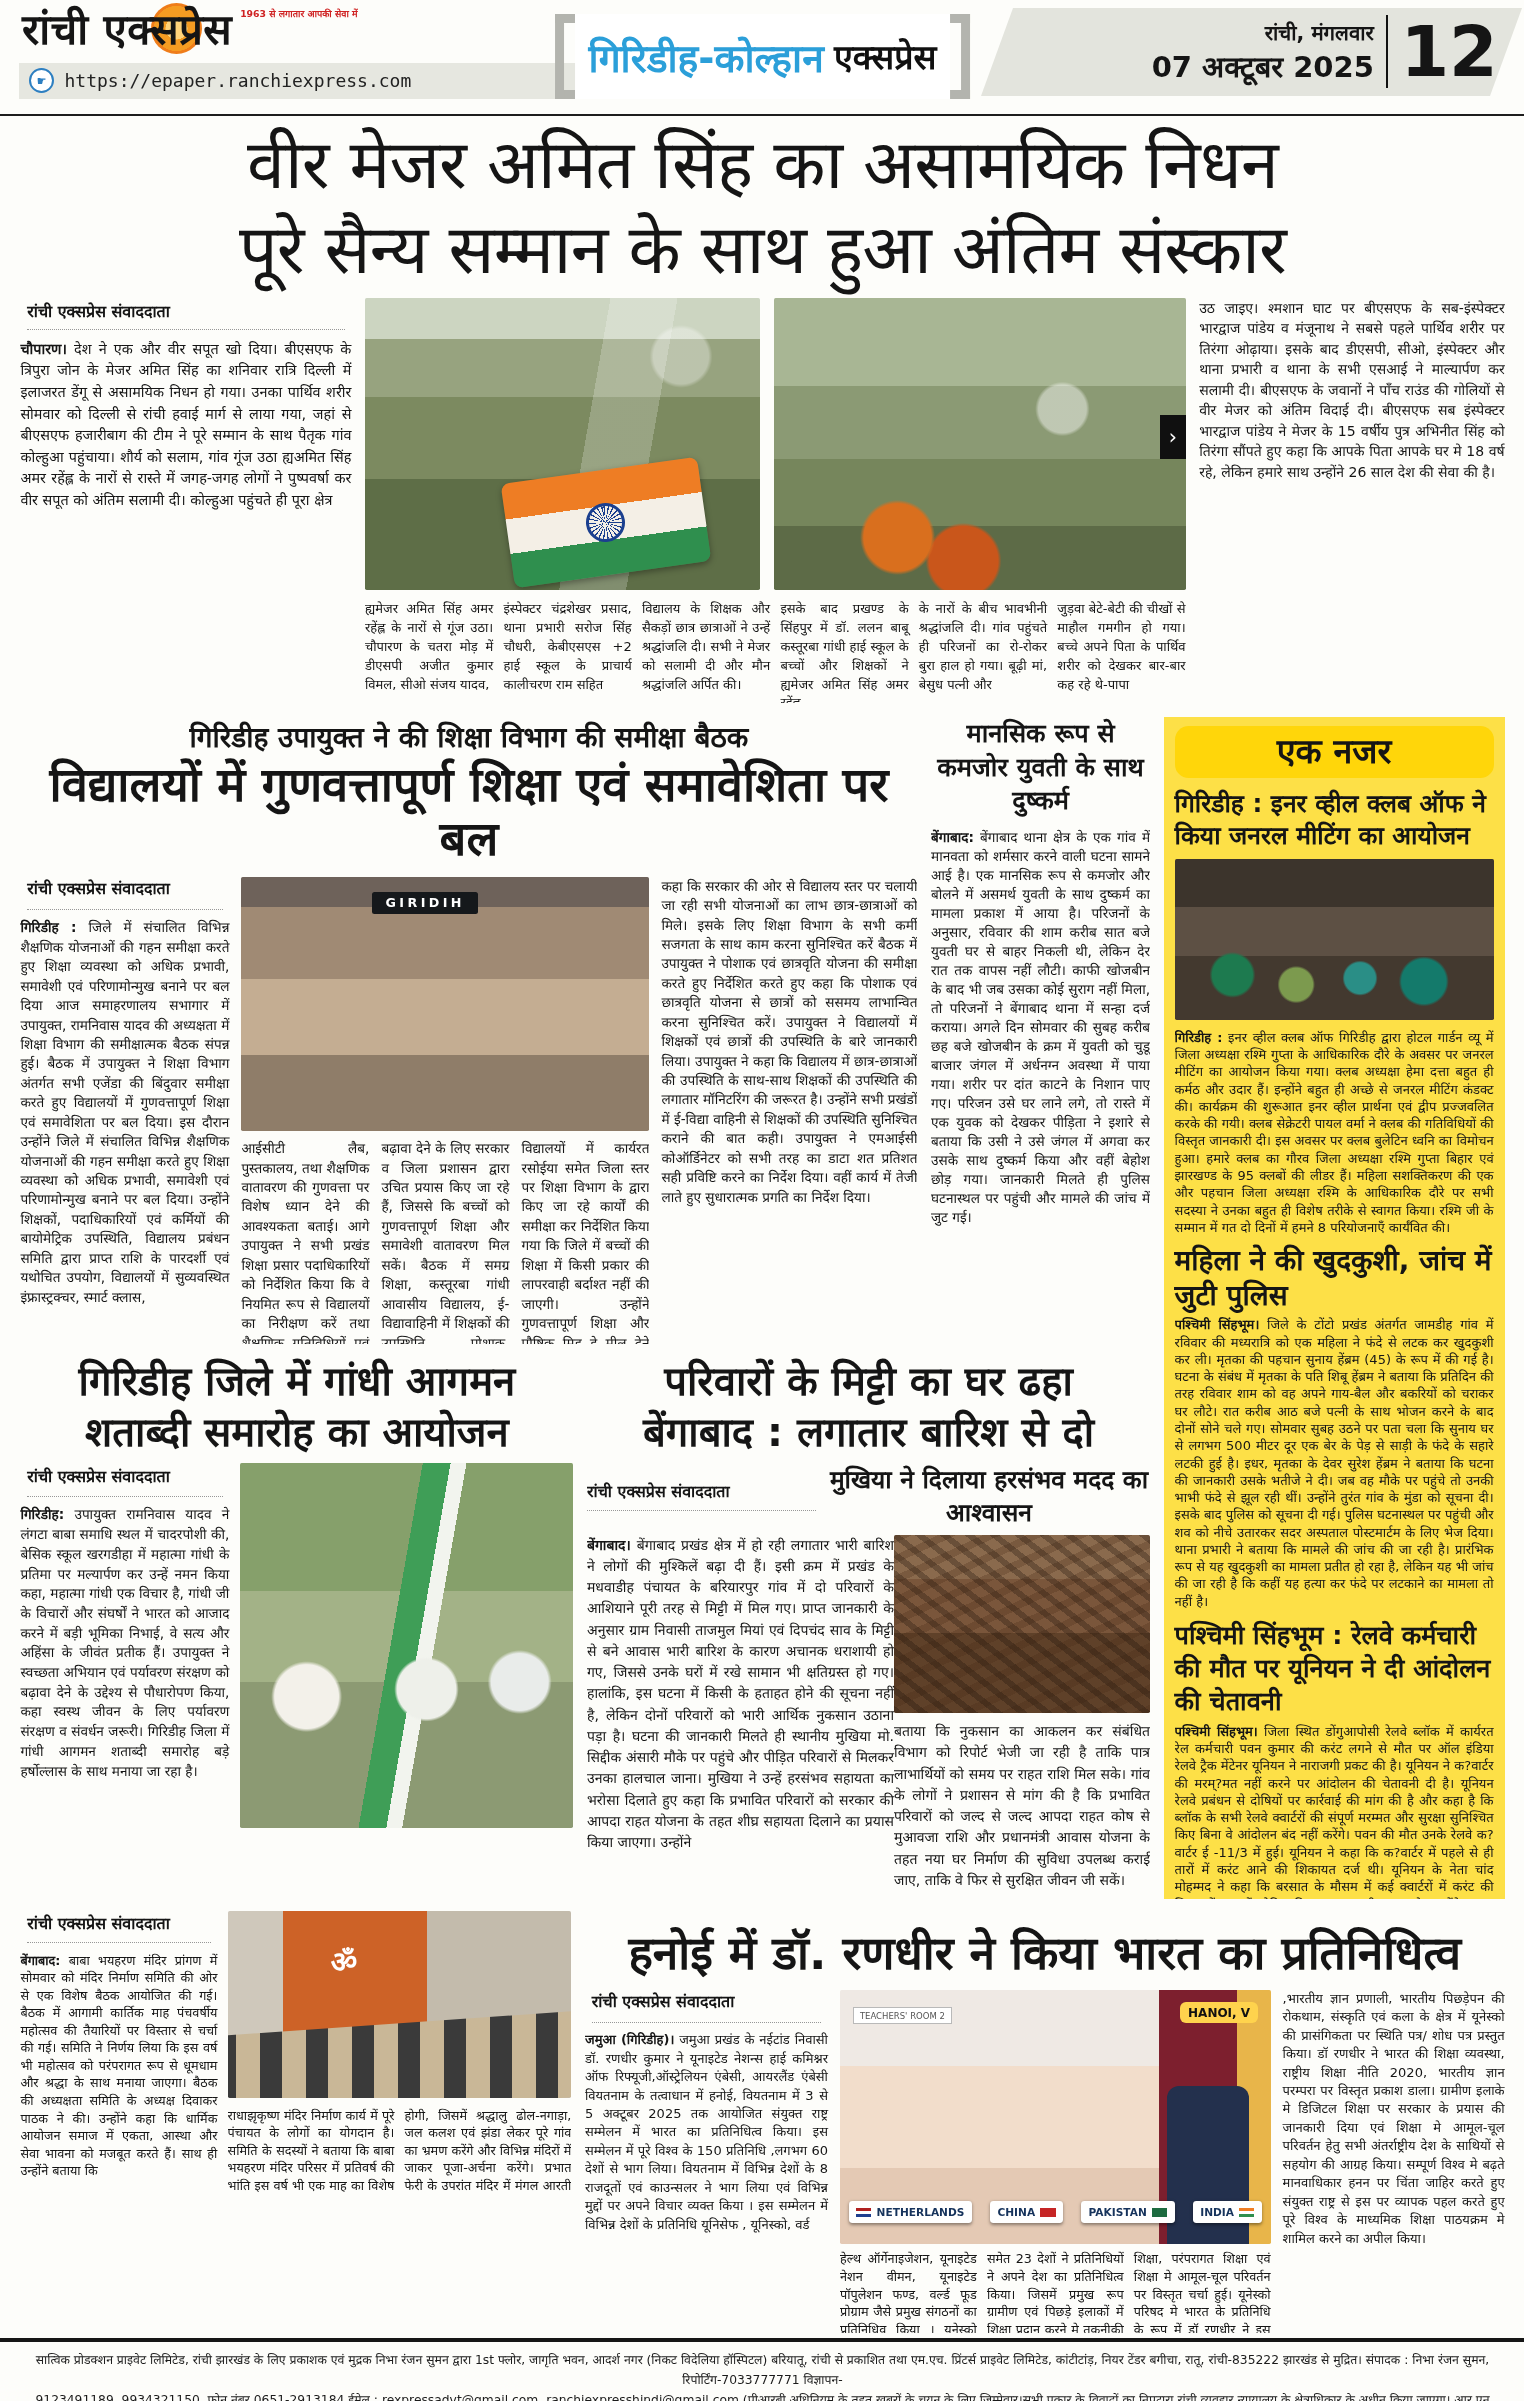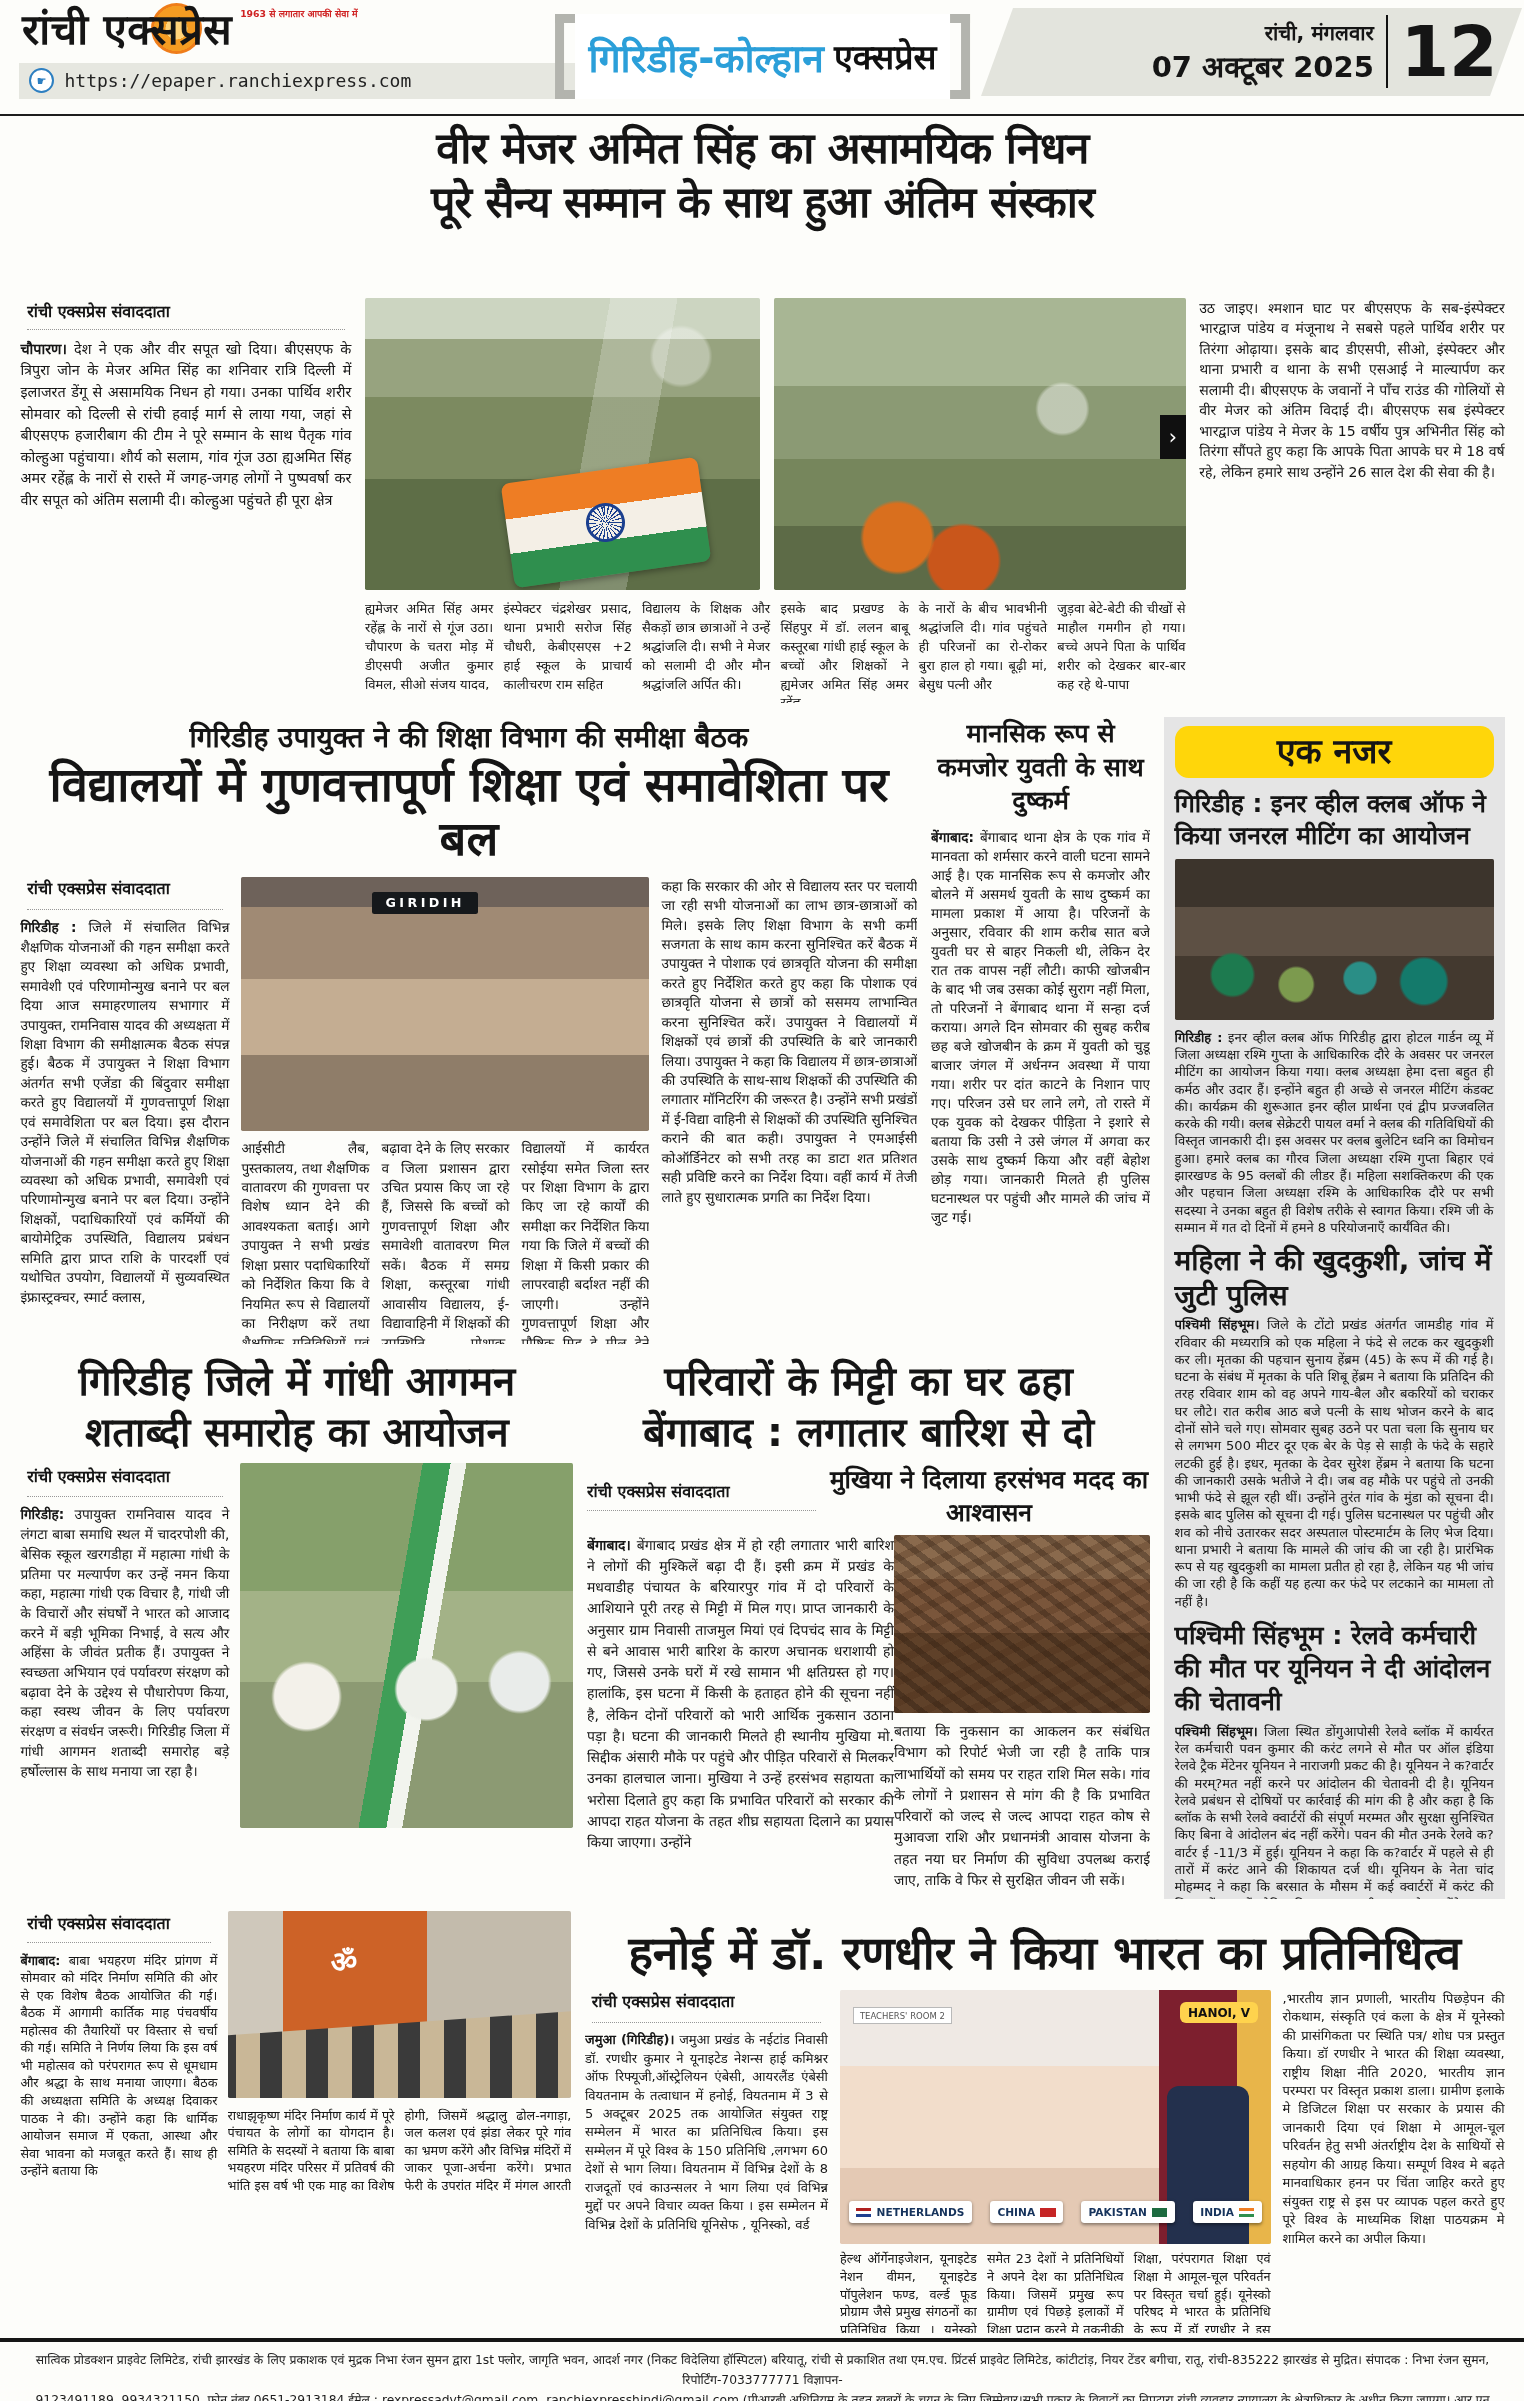--- a/index.html
+++ b/index.html
@@ -29,21 +29,21 @@
   .date-skew { position:absolute; inset:0; background:#e3e4dd; transform:skewX(-20deg); }
   .date-inner { position:absolute; right:8.5px; top:6.8px; display:flex; align-items:center; gap:12px; }
   .date-lines { text-align:right; font-weight:800; }
   .date-l1 { font-size:20.4px; } .date-l2 { font-size:29px; }
   .date-sep { width:2.5px; height:73px; background:#111; }
   .page-num { font-size:70px; font-weight:800; line-height:.95; }
   #head-rule { position:absolute; top:114px; left:0; right:0; border-top:2.5px solid #1d1d1d; }
 
   
   #lead-hl { position:absolute; top:122px; left:22px; right:22px; text-align:center;
-             font-weight:700; font-size:43px; line-height:1.25; letter-spacing:-0.8px; }
+             font-weight:400; font-size:68px; line-height:1.25; letter-spacing:-0.8px; }
   #lead-body { position:absolute; top:298px; left:20.4px; right:20.4px; height:405px;
                display:grid; grid-template-columns:331px 395px 412px 1fr; grid-template-rows:292px 1fr; gap:10.2px 13.6px; }
   .byline { font-weight:800; font-size:16px; text-align:left; padding:1.7px 0 7.6px;
             border-bottom:1.7px dotted #979797; margin:0 6.8px 8.5px; }
   .jtext { text-align:justify; font-size:14.4px; line-height:1.5; }
   .dl { font-weight:800; }
   .lead-left { grid-row:1/3; }
   .lead-right { grid-row:1/3; grid-column:4; font-size:14px; line-height:1.46; }
   .lead-caps { grid-column:2/4; grid-row:2; display:grid; grid-template-columns:repeat(6,1fr); gap:10.2px; overflow:hidden; }
   .cap { font-size:13px; line-height:1.45; text-align:justify; }
@@ -143,21 +143,21 @@
   .r-meta { display:flex; align-items:center; gap:12px; margin:1.7px 0 6.8px; }
   .r-meta .byline { flex:none; width:229px; margin:0; }
   .r-sub { flex:1; font-size:24.6px; font-weight:800; text-align:center; }
   .r-body { display:flex; }
   .r-c1 { flex:1; font-size:14px; line-height:1.52; }
   .r-right { width:256px; flex:none; display:flex; flex-direction:column; gap:8.5px; }
   .r-photo { height:178px; }
   .r-c2 { font-size:14px; line-height:1.52; }
 
   
-  .rail { grid-column:2; grid-row:1/3; background:#e5e5e5; padding:8.5px 11px; overflow:hidden; }
+  .rail { grid-column:2; grid-row:1/3; background:#fde047; padding:8.5px 11px; overflow:hidden; }
   .rail-head { background:#ffd60a; border-radius:13.6px; text-align:center; font-size:34px; font-weight:800;
                padding:1.7px 0 5.1px; margin-bottom:10.2px; }
   .rail-h1 { font-size:24.6px; font-weight:800; line-height:1.3; margin-bottom:6.8px; }
   .club-photo { height:161px; margin-bottom:8.5px; }
   .rail-p { font-size:13px; line-height:1.33; text-align:justify; overflow:hidden; }
   .p1 { max-height:214px; } .p2 { max-height:302px; } .p3 { max-height:295px; }
   .rail-h2 { font-size:28px; font-weight:800; line-height:1.25; margin:6.8px 0 3.4px; }
   .rail-h3 { font-size:25.4px; font-weight:800; line-height:1.3; margin:8.5px 0 5.1px; }
 
   

